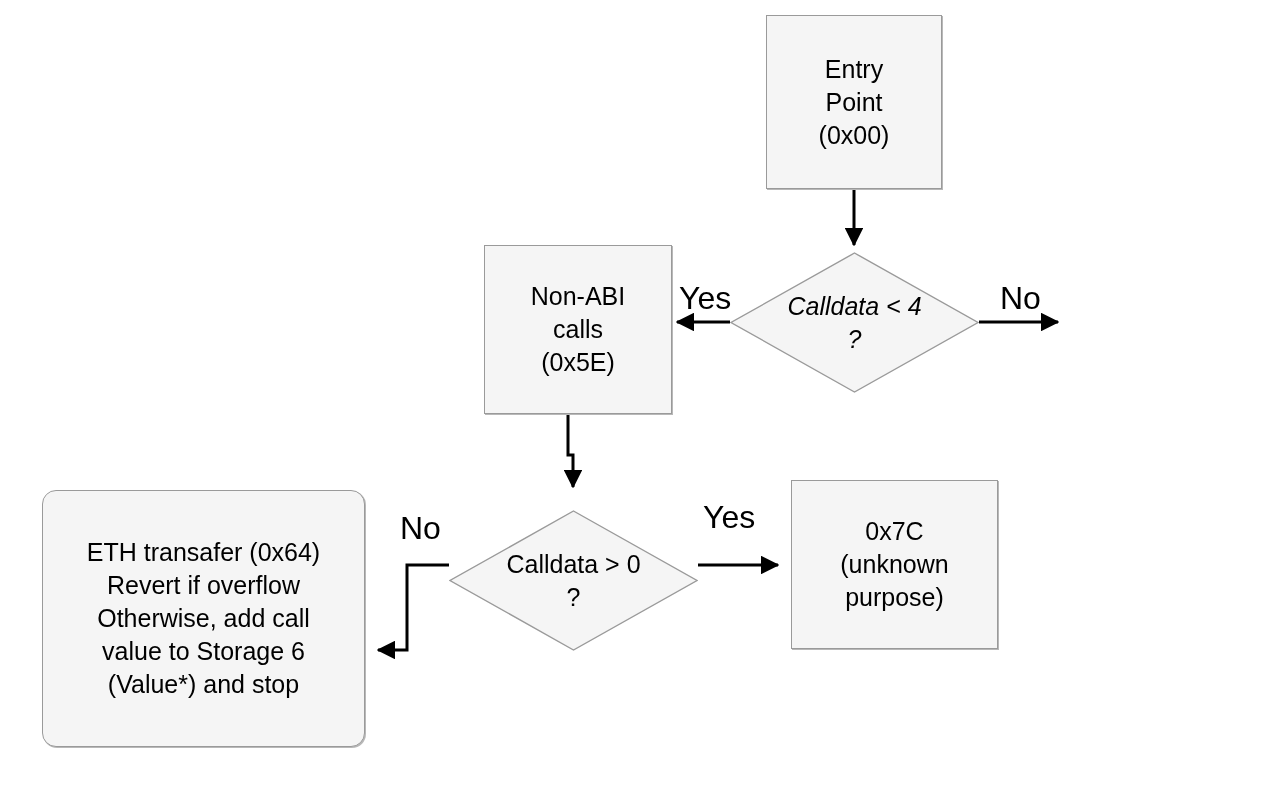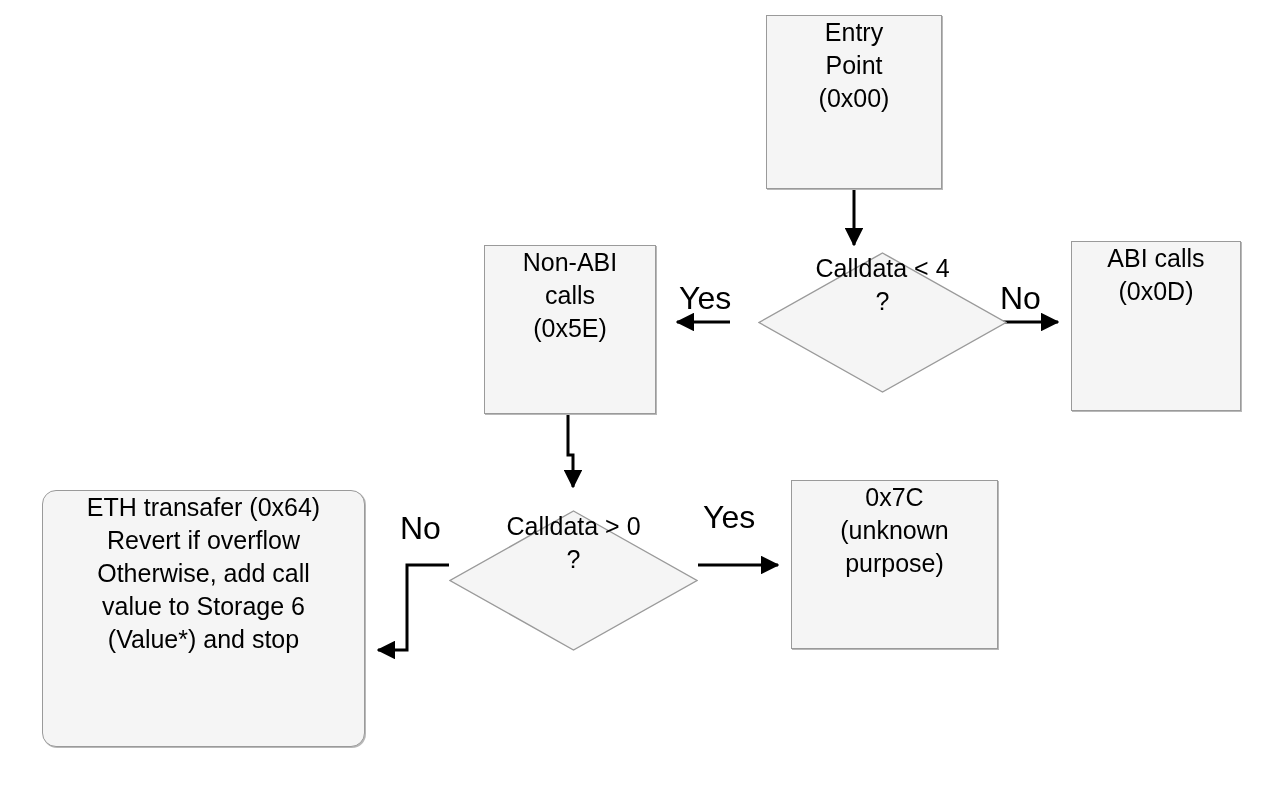--- a/index.html
+++ b/index.html
@@ -25,21 +25,21 @@
     left: 0;
     top: 0;
     width: 1286px;
     height: 788px;
     overflow: visible;
   }
   .node {
     position: absolute;
     box-sizing: border-box;
     display: flex;
-    align-items: flex-start;
+    align-items: center;
     justify-content: center;
     text-align: center;
     color: #000000;
     font-size: 25px;
     line-height: 1.32;
     white-space: pre-line;
   }
   .node.box {
     background: #f5f5f5;
     border: 1px solid #9a9a9a;
@@ -97,38 +97,34 @@
 
     <path d="M 449 565 L 407 565 L 407 650 L 378 650" stroke="#000000" stroke-width="3" fill="none" stroke-linejoin="miter" marker-end="url(#arrow)"></path>
   </svg>
 
   <div class="node box" style="left:766px; top:15px; width:176px; height:174px;">
     <span class="label">Entry
 Point
 (0x00)</span>
   </div>
 
-  <div class="node diamond" style="left:758px; top:252px; width:249px; height:141px;">
+  <div class="node diamond" style="left:730px; top:252px; width:249px; height:141px;font-style:italic;">
     <svg class="diamond-shape" viewBox="0 0 249 141" preserveAspectRatio="none">
       <polygon points="124.5,1 248,70.5 124.5,140 1,70.5" fill="#f5f5f5" stroke="#9a9a9a" stroke-width="1.4" vector-effect="non-scaling-stroke"></polygon>
     </svg>
     <span class="label">Calldata &lt; 4
 ?</span>
   </div>
 
-  <div class="node box" style="left:484px; top:245px; width:172px; height:169px;">
+  <div class="node box" style="left:484px; top:245px; width:188px; height:169px;">
     <span class="label">Non-ABI
 calls
 (0x5E)</span>
   </div>
 
-  <div class="node box" style="left:1071px; top:241px; width:170px; height:170px;">
-    <span class="label">ABI calls
-(0x0D)</span>
-  </div>
 
   <div class="node diamond" style="left:449px; top:510px; width:249px; height:141px;">
     <svg class="diamond-shape" viewBox="0 0 249 141" preserveAspectRatio="none">
       <polygon points="124.5,1 248,70.5 124.5,140 1,70.5" fill="#f5f5f5" stroke="#9a9a9a" stroke-width="1.4" vector-effect="non-scaling-stroke"></polygon>
     </svg>
     <span class="label">Calldata &gt; 0
 ?</span>
   </div>
 
   <div class="node box" style="left:791px; top:480px; width:207px; height:169px;">

